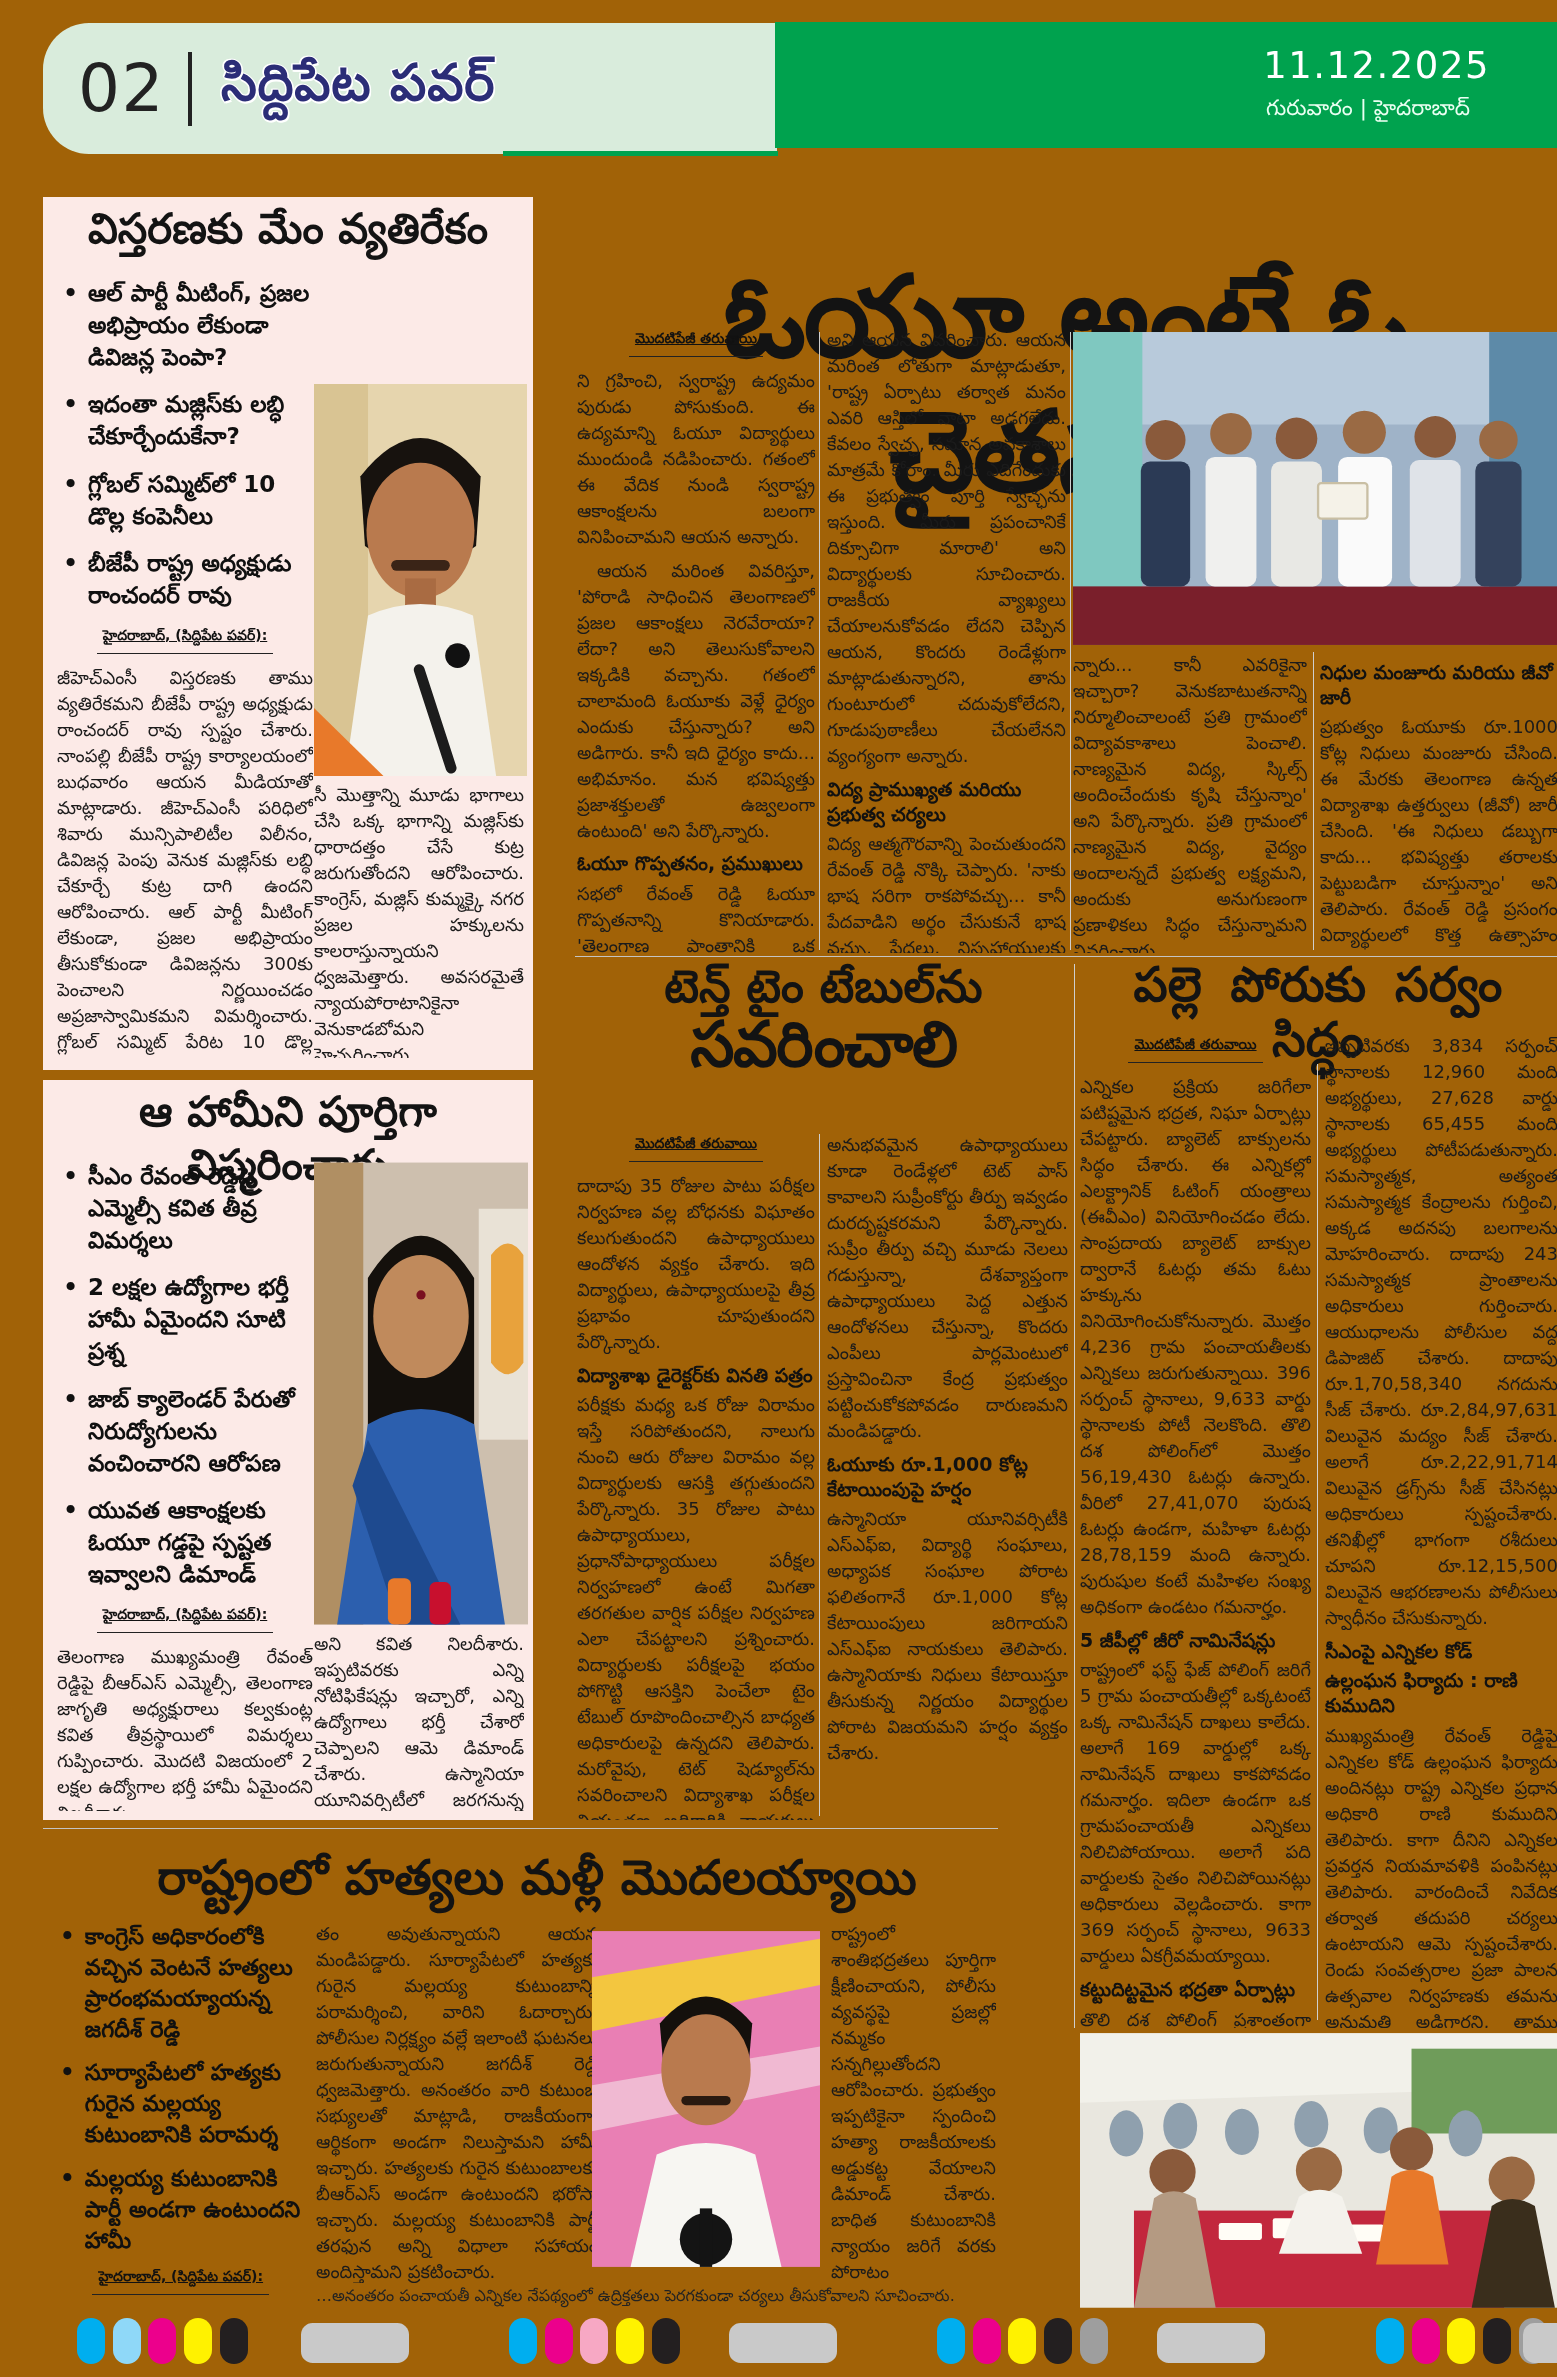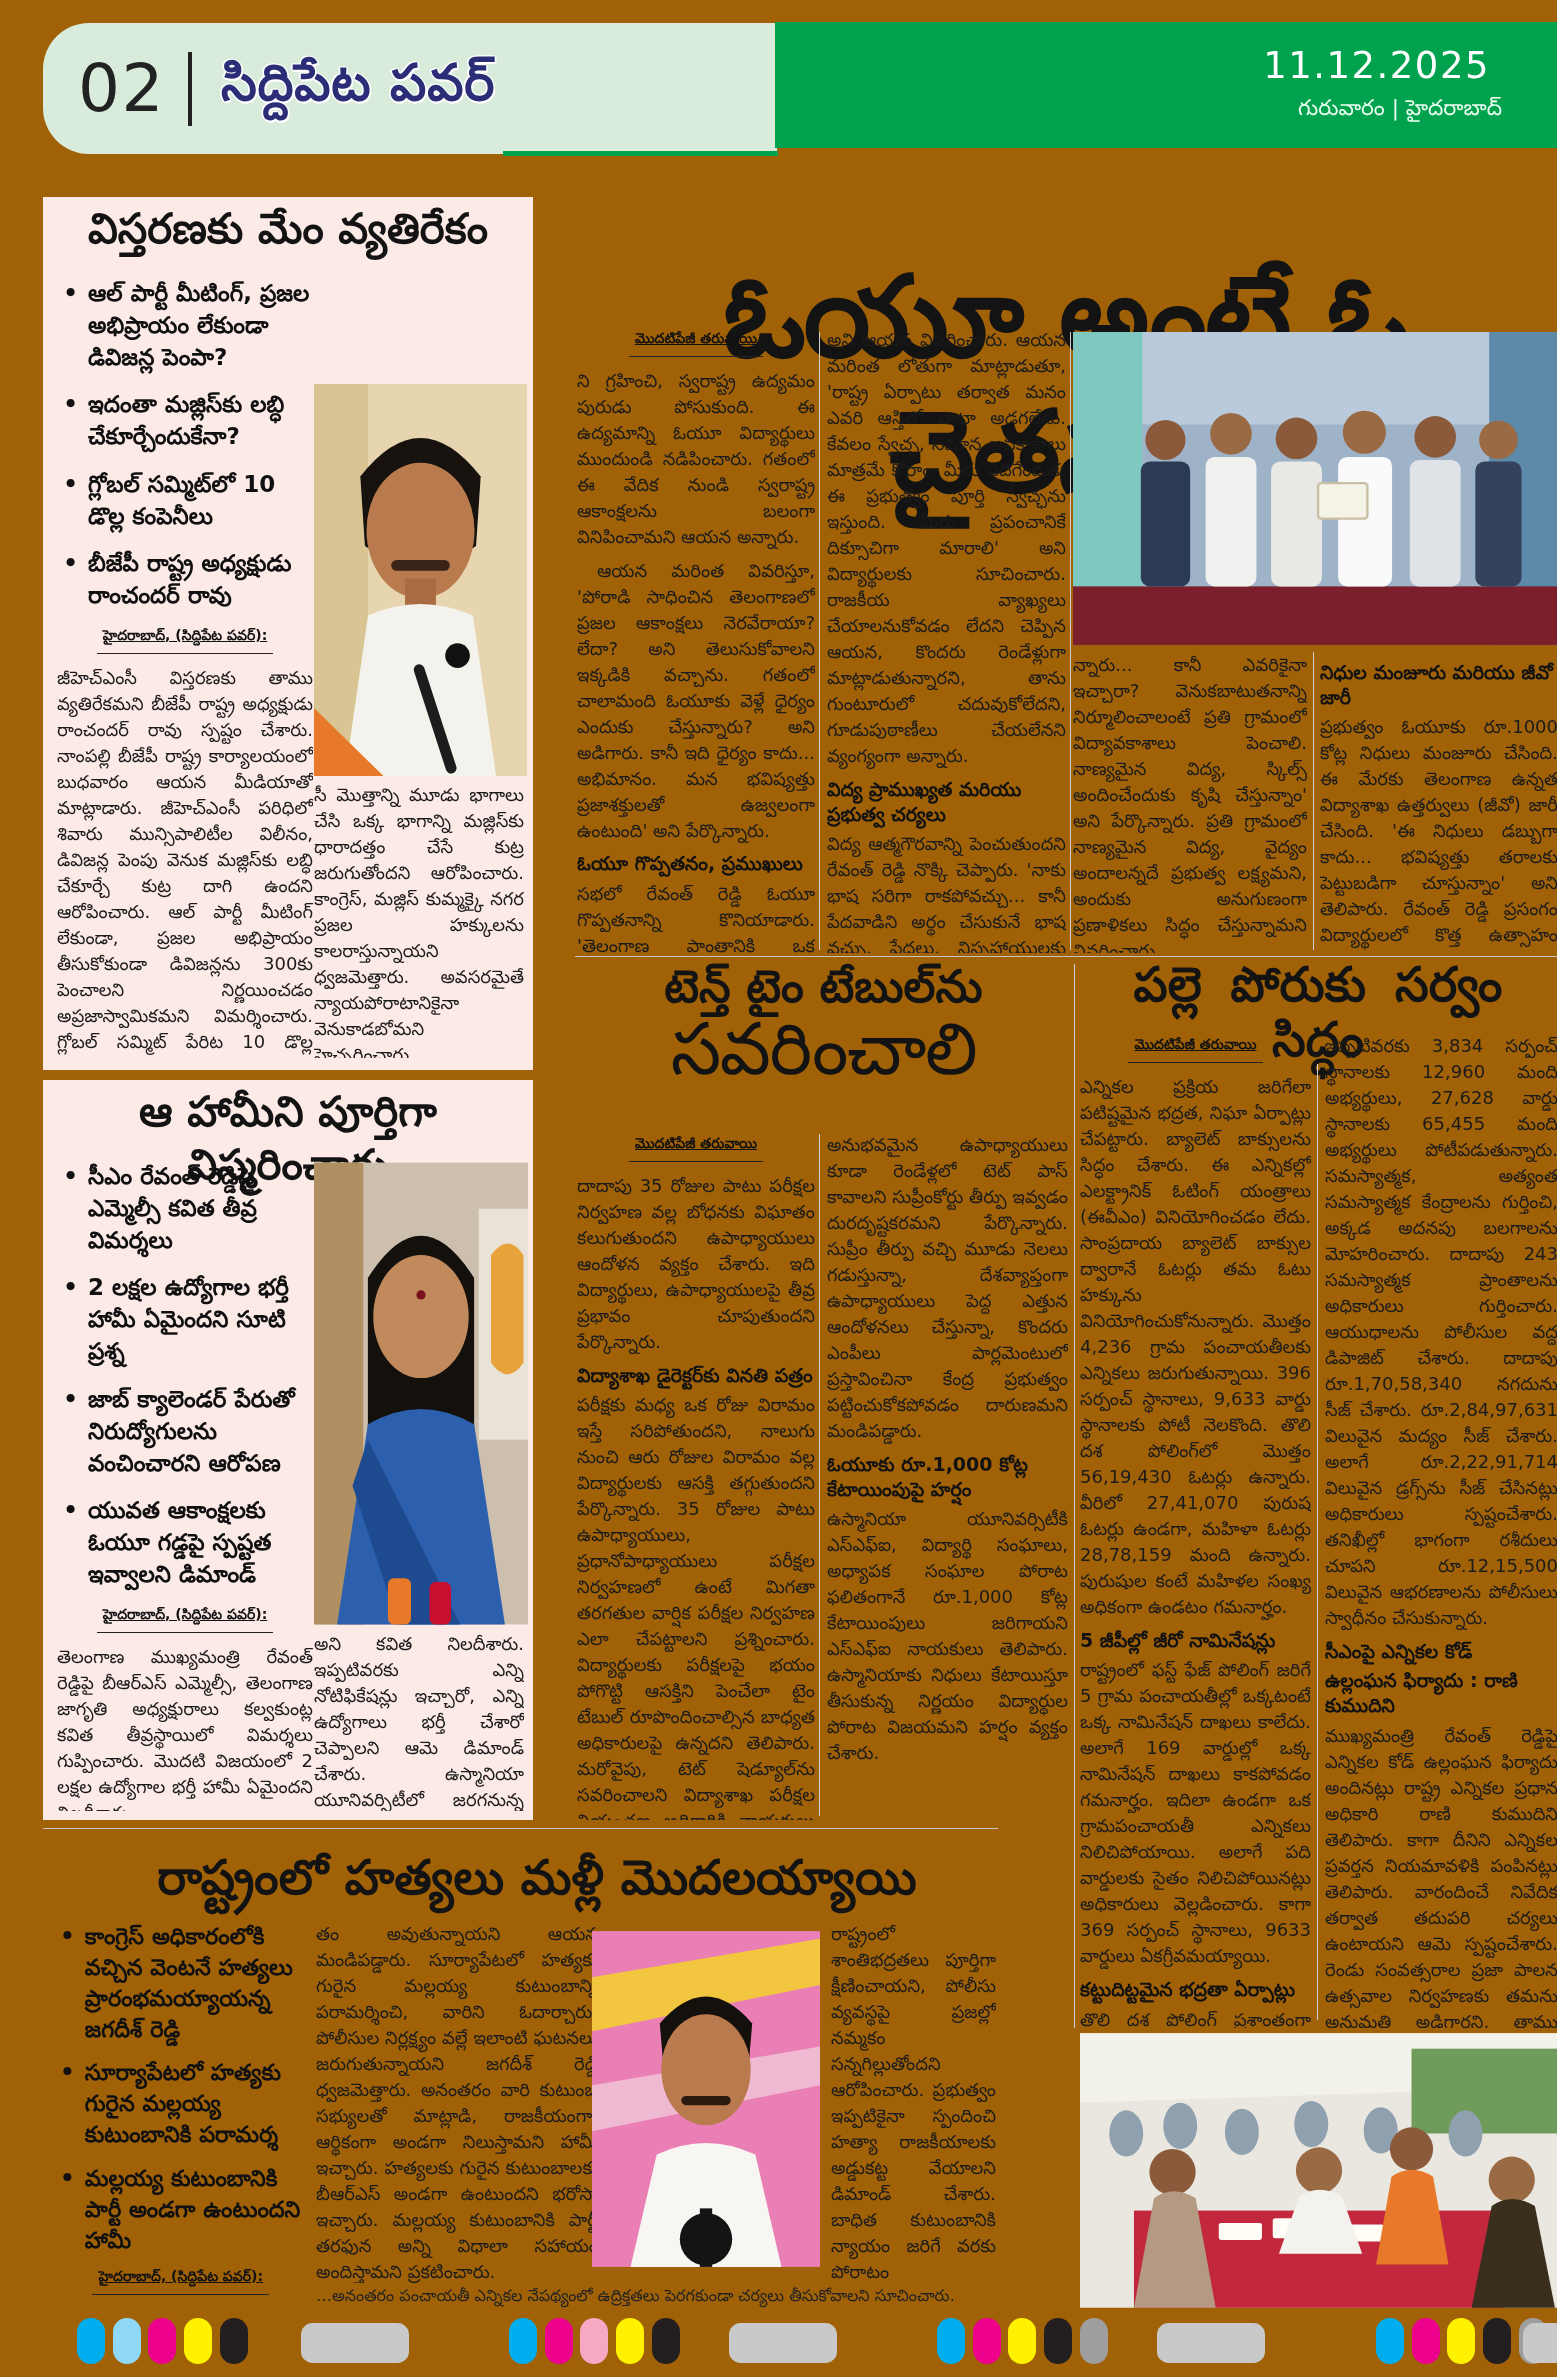--- a/index.html
+++ b/index.html
@@ -8,21 +8,21 @@
   
   .masthead-box{position:absolute;left:43px;top:23px;width:734px;height:131px;background:#D9ECDC;
                 border-radius:46px 0 0 46px;display:flex;align-items:center;}
   .pagenum{font-size:66px;font-weight:400;color:#222;margin-left:35px;letter-spacing:1.5px;}
   .mast-divider{width:3.9px;height:74px;background:#222;margin:0 29px 0 23px;}
   .masthead{font-size:51px;font-weight:800;color:#2B2D77;letter-spacing:0.8px;
             text-shadow:1.5px 0 0 #fff,-1.5px 0 0 #fff,0 1.5px 0 #fff,0 -1.5px 0 #fff,1.5px 1.5px 0 #fff,-1.5px -1.5px 0 #fff;}
   .date-box{position:absolute;left:775px;top:21.6px;width:783px;height:126px;background:#00A24E;
             display:flex;flex-direction:column;justify-content:center;align-items:flex-end;padding-right:0;box-sizing:border-box;}
   .date{font-size:37px;color:#ffffff;font-weight:500;letter-spacing:1.5px;margin-right:68px;}
-  .daycity{font-size:21.6px;color:#eafff2;margin-top:7.7px;margin-right:56px;}
+  .daycity{font-size:21.6px;color:#eafff2;margin-top:7.7px;margin-right:88px;}
   .header-underline{position:absolute;left:503px;top:151px;width:275px;height:5.4px;background:#00A24E;}
   
   .col{position:absolute;overflow:hidden;text-align:justify;}
   .col p{font-size:18px;line-height:26px;margin:0 0 7.7px 0;}
   .col p + p{text-indent:20px;}
   .subhead{font-size:19px;line-height:25px;font-weight:700;color:#111;margin:7.7px 0 4.6px 0;text-align:left;}
   .byline-wrap{text-align:center;margin:3.1px 0 10.8px 0;}
   .byline{display:inline-block;font-size:14px;font-weight:700;color:#111;
           border-bottom:1.5px solid #222;padding:0 6.2px 6.2px 6.2px;text-decoration:underline;}
   .bullets{list-style:none;margin:0;padding:0;}
@@ -47,21 +47,21 @@
                font-size:42px;line-height:1.25;font-weight:700;color:#131313;}
   #bjp-left{left:14px;top:80px;width:256px;height:780px;}
   #bjp-photo{position:absolute;left:271px;top:187px;width:213px;height:392px;overflow:hidden;}
   #bjp-right{left:271px;top:585px;width:210px;height:276px;}
   #kav-left{left:14px;top:80px;width:256px;height:651px;}
   #kav-photo{position:absolute;left:271px;top:82px;width:214px;height:463px;overflow:hidden;}
   #kav-right{left:271px;top:551px;width:210px;height:180px;}
   
   #t-head{position:absolute;left:575px;top:962px;width:497px;text-align:center;color:#131313;}
   #t-head .l1{font-size:45px;font-weight:700;line-height:1.1;margin:0;}
-  #t-head .l2{font-size:72px;font-weight:400;line-height:1.05;margin:0;letter-spacing:-1.5px;}
+  #t-head .l2{font-size:63px;font-weight:700;line-height:1.05;margin:0;letter-spacing:-1.5px;}
   #t-c1{left:577px;top:1132px;width:238px;height:688px;}
   #t-c2{left:827px;top:1132px;width:241px;height:688px;}
   
   #v-head{position:absolute;left:1078px;top:961px;width:480px;text-align:center;
           font-size:48px;font-weight:700;line-height:1.15;color:#131313;margin:0;font-family:Liberation Mono, monospace;}
   #v-c1{left:1080px;top:1033px;width:231px;height:995px;}
   #v-c2{left:1325px;top:1033px;width:233px;height:995px;}
   #v-photo{position:absolute;left:1080px;top:2033px;width:478px;height:275px;overflow:hidden;}
   
   #art-murders{position:absolute;left:43px;top:1832px;width:956px;height:478px;}

